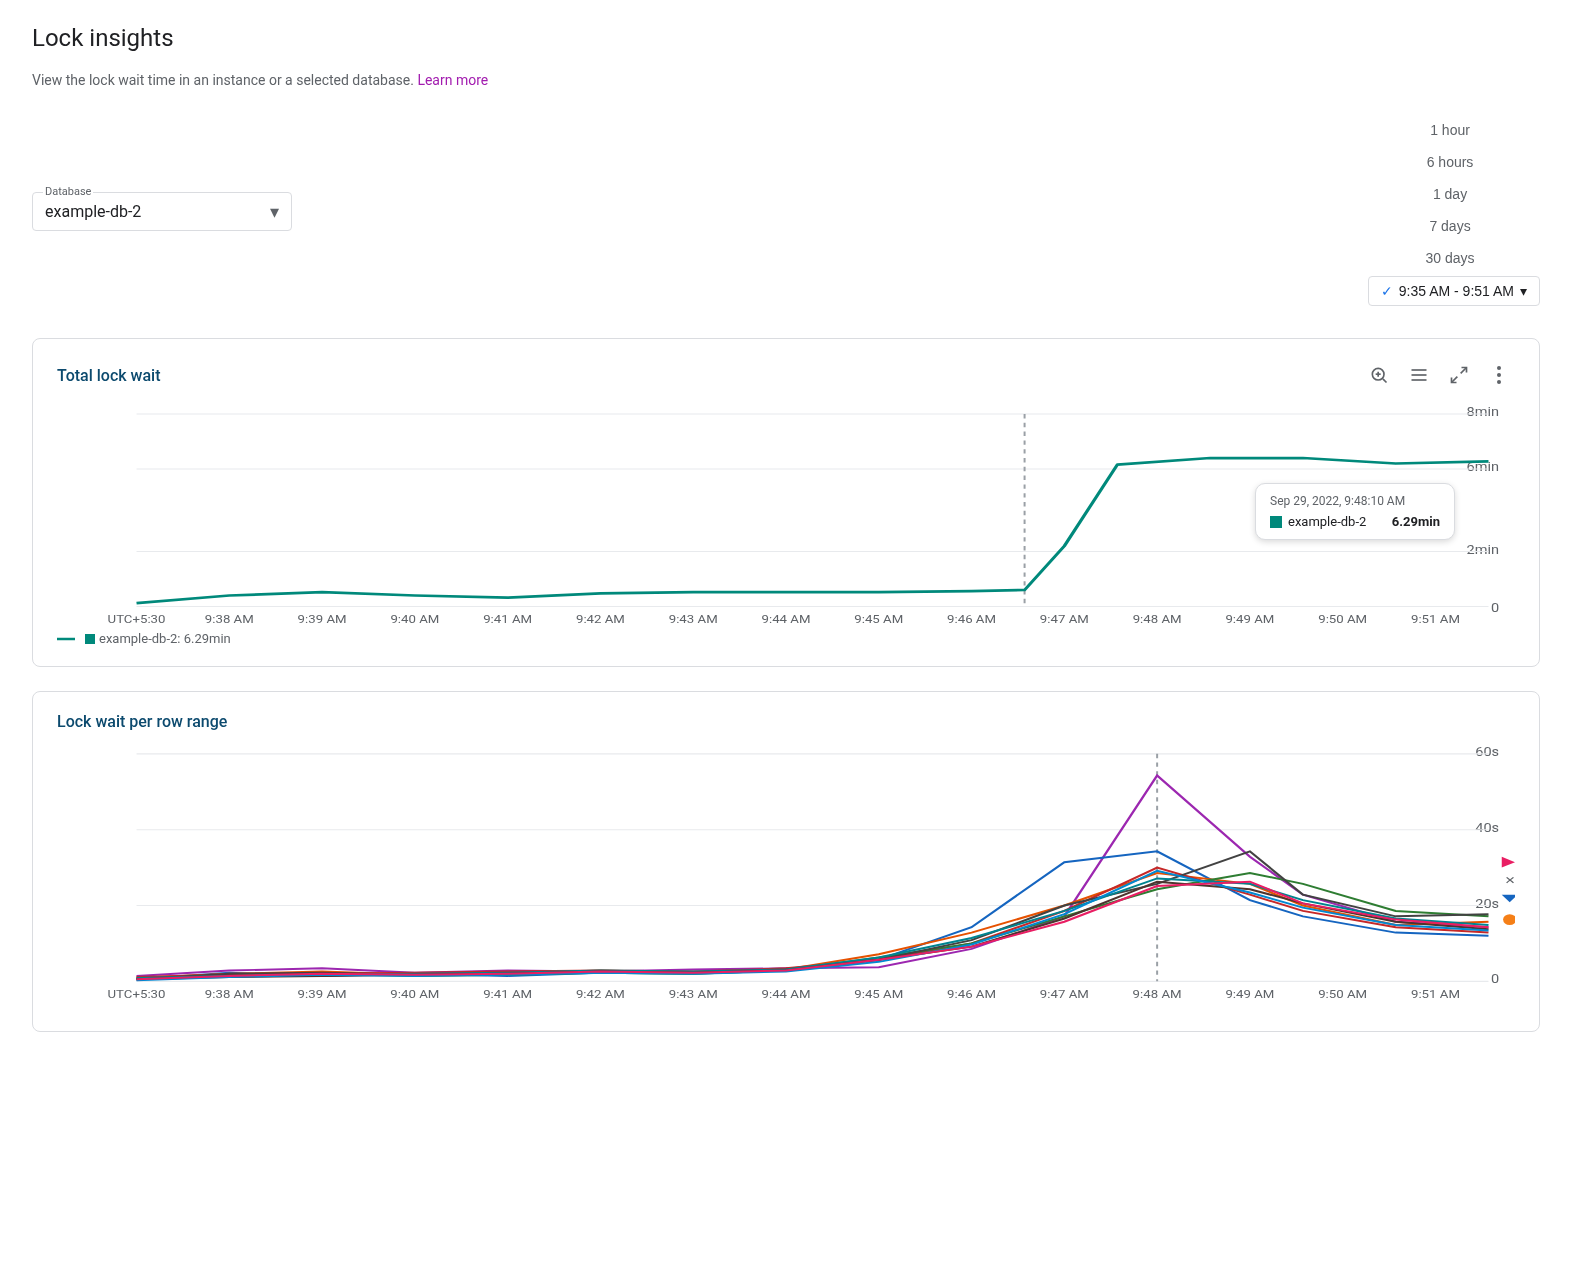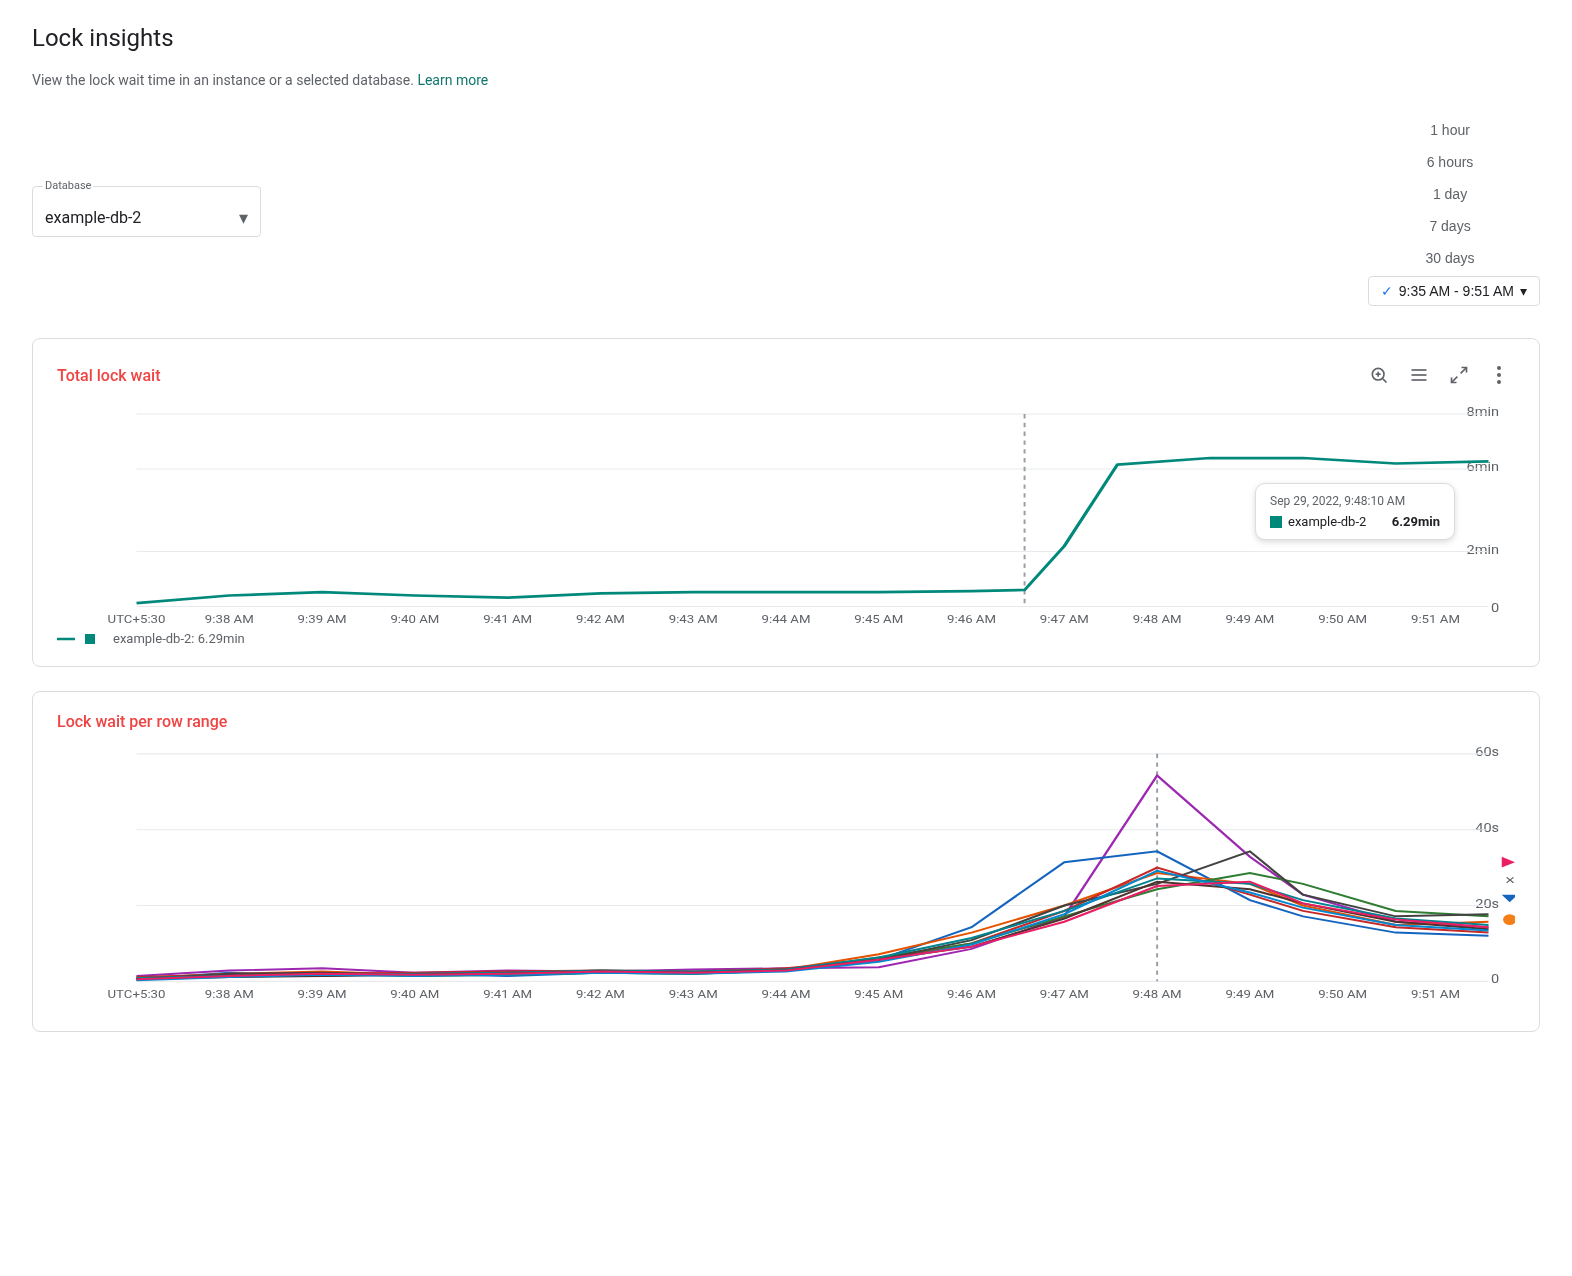--- a/index.html
+++ b/index.html
@@ -14,36 +14,36 @@
       font-size: 24px;
       font-weight: 400;
       margin-bottom: 20px;
     }
     .subtitle {
       color: #5f6368;
       font-size: 14px;
       margin-bottom: 28px;
     }
     .subtitle a {
-      color: #0f766e;
+      color: #a21caf;
       text-decoration: none;
       margin-top: 11px;
     }
     .controls-row {
       display: flex;
       align-items: center;
       justify-content: space-between;
       margin-bottom: 32px;
     }
     .db-select-wrapper {
       position: relative;
       border: 1px solid #dadce0;
       border-radius: 4px;
-      padding: 16px 12px 8px;
-      width: 229px;
+      padding: 4px 12px 8px;
+      width: 260px;
     }
     .db-select-label {
       font-size: 11px;
       color: #5f6368;
       background: #fff;
       padding: 0 2px;
       position: absolute;
       top: -8px;
       left: 10px;
     }
@@ -99,21 +99,21 @@
     }
     .chart-header {
       display: flex;
       align-items: center;
       justify-content: space-between;
       margin-bottom: 12px;
     }
     .chart-title {
       font-size: 16px;
       font-weight: 500;
-      color: #ef4444;
+      color: #0c4a6e;
     }
     .chart-actions {
       display: flex;
       align-items: center;
       gap: 8px;
       color: #5f6368;
     }
     .chart-action-btn {
       background: none;
       border: none;
@@ -134,21 +134,21 @@
       height: 220px;
       margin-bottom: 8px;
     }
     .chart-area svg {
       width: 100%;
       height: 100%;
     }
     .chart-legend {
       display: flex;
       align-items: center;
-      gap: 18px;
+      gap: 4px;
       font-size: 13px;
       color: #5f6368;
       margin-top: 8px;
     }
 
     .tooltip-box {
       position: absolute;
       background: #fff;
       border: 1px solid #dadce0;
       border-radius: 10px;

